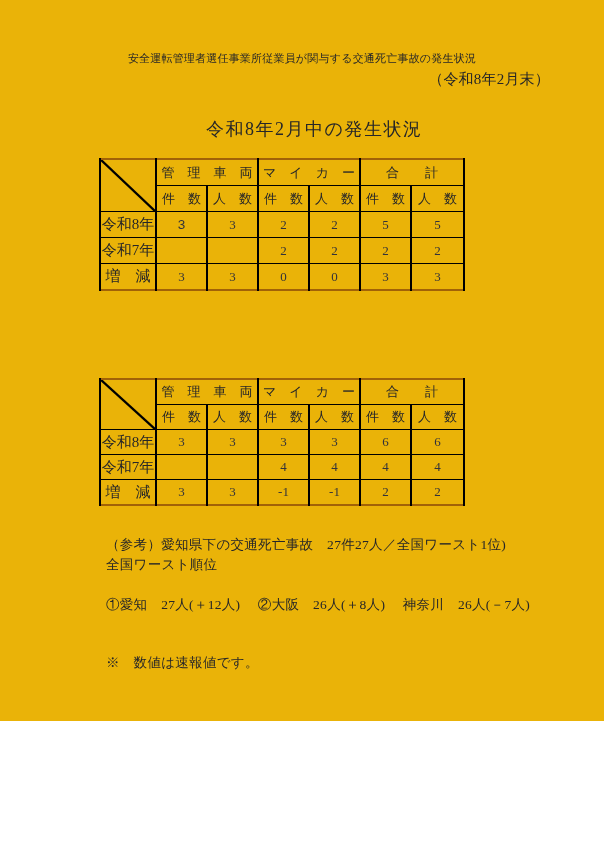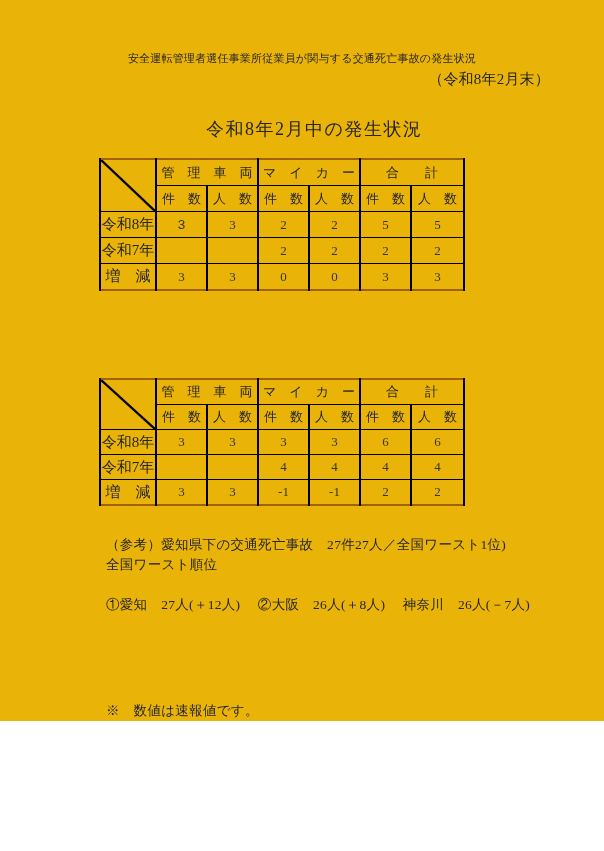--- a/index.html
+++ b/index.html
@@ -92,21 +92,21 @@
     position: absolute;
     left: 106px;
     font-size: 13.5px;
     letter-spacing: 0.3px;
     white-space: pre;
   }
   .note-ref      { top: 536px; }
   .note-rank-ttl { top: 556px; }
   .note-rank1    { top: 596px; }
   .note-rank2    { top: 628px; }
-  .note-foot     { top: 654px; margin-top: 48px; }
+  .note-foot     { top: 654px; }
 </style>
 </head>
 <body>
 
 <div class="page">
 
   <div class="doc-title">安全運転管理者選任事業所従業員が関与する交通死亡事故の発生状況</div>
   <div class="doc-subtitle">（令和8年2月末）</div>
 
   <div class="section-title s1">令和8年2月中の発生状況</div>

